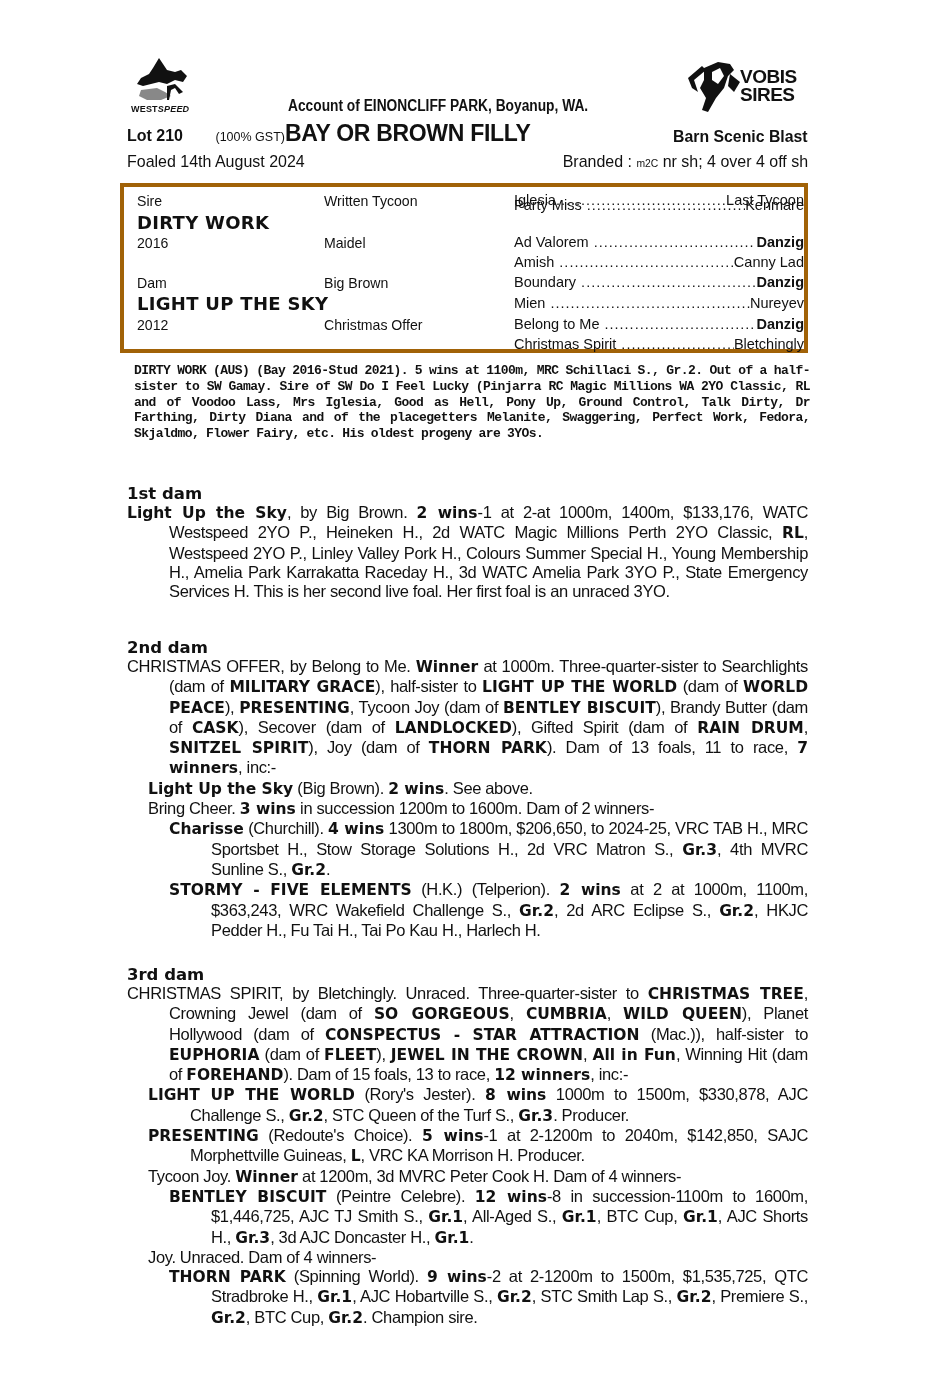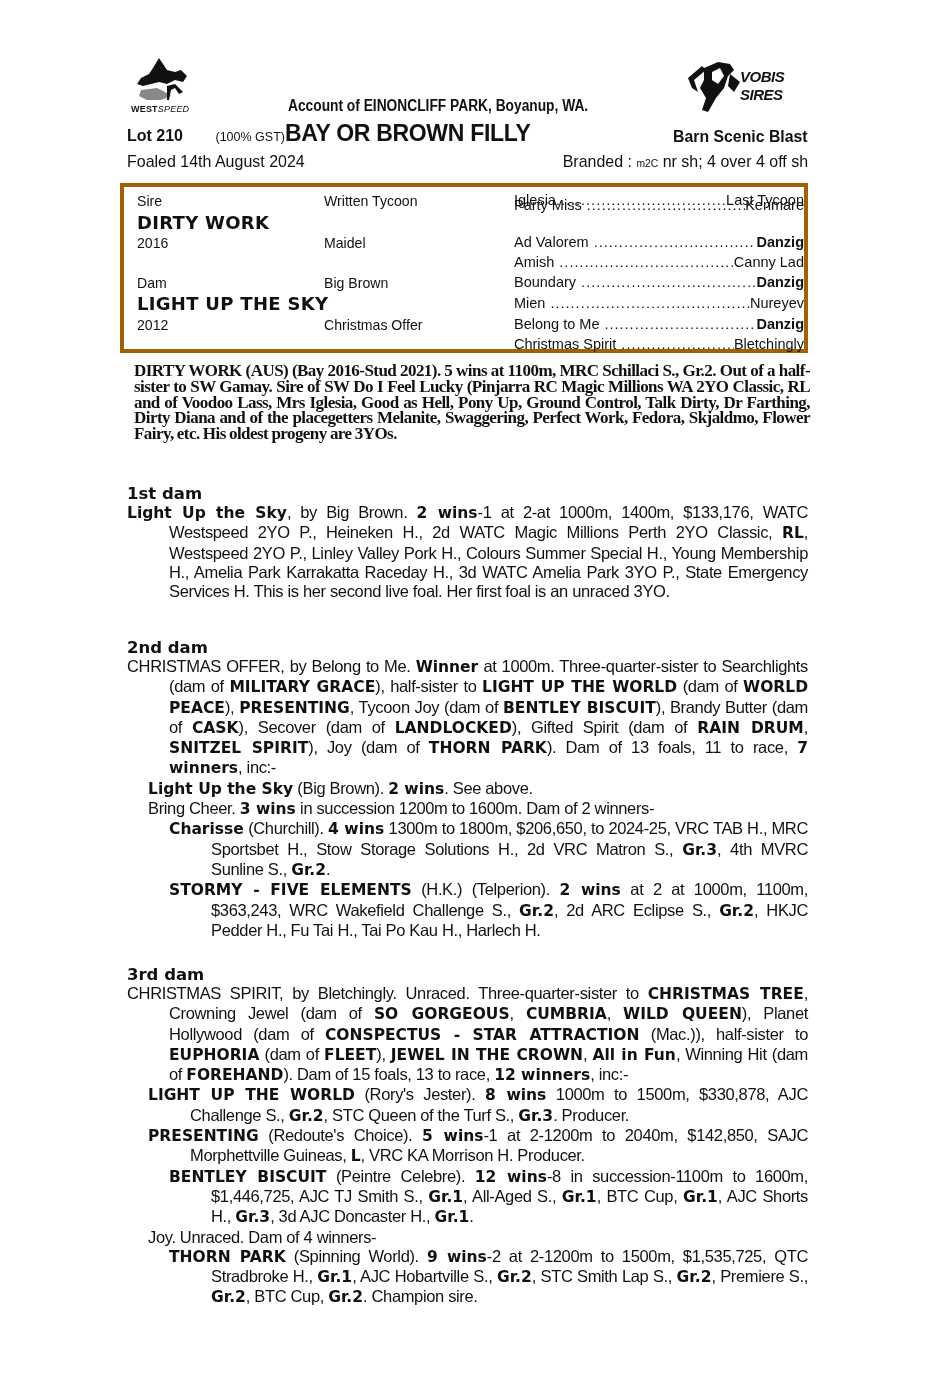--- a/index.html
+++ b/index.html
@@ -1,43 +1,43 @@
 <!DOCTYPE html>
 <html><head>
 <meta charset="utf-8">
 <style>
   html, body { margin:0; padding:0; background:#ffffff; }
   body { width:938px; height:1400px; position:relative; overflow:hidden; color:#111; font-family:"Liberation Sans", sans-serif; }
   .page { position:absolute; left:127px; top:0; width:681px; }
   .header { position:absolute; left:0; top:0; width:681px; height:180px; }
   .logo-west { position:absolute; left:4px; top:56px; width:70px; height:60px; }
   .logo-west .txt { position:absolute; left:0; top:48px; font-size:9px; font-weight:bold; letter-spacing:0.2px; }
-  .logo-west .txt i { font-weight:normal; }
+  .logo-west .txt i { font-weight:bold; }
   .logo-vobis { position:absolute; left:557px; top:58px; width:132px; height:58px; }
-  .logo-vobis .vtxt { position:absolute; left:56px; top:10px; font-size:15px; font-weight:bold; font-style:italic; line-height:18px; letter-spacing:-0.5px; }
+  .logo-vobis .vtxt { position:absolute; left:56px; top:10px; font-size:19px; font-weight:bold; line-height:18px; letter-spacing:-0.5px; }
   .account { position:absolute; left:161px; top:97px; font-size:16px; font-weight:bold; transform:scaleX(0.86); transform-origin:left top; white-space:nowrap; }
   .lotline { position:absolute; left:0; top:120px; white-space:nowrap; }
   .lot { font-size:16px; font-weight:bold; }
   .gst { font-size:12.5px;padding-left:28px; }
   .sex { font-size:23px; font-weight:bold; letter-spacing:-0.3px;text-align:right; }
   .barn { position:absolute; right:0; top:127px; font-size:17px; font-weight:bold; white-space:nowrap; transform:scaleX(0.93); transform-origin:right top; }
   .foaled { position:absolute; left:0; top:152px; font-size:17px; transform:scaleX(0.94); transform-origin:left top; white-space:nowrap; }
   .branded { position:absolute; right:0; top:152px; font-size:17px; white-space:nowrap; transform:scaleX(0.94); transform-origin:right top; }
   .brandmark { font-size:11px; }
 
   .ped { position:absolute; left:-7px; top:183px; width:688px; height:170px; border:4px solid #a16207; box-sizing:border-box; }
   .ped .cell { position:absolute; font-size:15px; white-space:nowrap; transform:scaleX(0.94); transform-origin:left top; }
   .ped .big { font-size:18px; font-weight:900; letter-spacing:0.3px; transform:none; font-family:"DejaVu Sans", sans-serif; }
   .ped .row4 { position:absolute; left:390px; width:290px; font-size:14.5px; white-space:nowrap; display:flex; }
   .ped .row4 .nm { flex:0 0 auto; }
   .ped .row4 .dots { flex:1 1 auto; overflow:hidden; letter-spacing:1px; }
   .ped .row4 .sr { flex:0 0 auto; }
   .ped .row4 .sr.b { font-weight:bold; }
 
-  .sire-para { position:absolute; left:7px; top:363px; width:676px; font-size:17px; font-weight:900; line-height:15.8px; text-align:justify; font-family:Liberation Serif, serif; letter-spacing:-0.55px; word-spacing:-0.5px; }
+  .sire-para { position:absolute; left:7px; top:363px; width:676px; font-size:13px; font-weight:900; line-height:15.8px; text-align:justify; font-family:Liberation Mono, monospace; letter-spacing:-0.55px; word-spacing:-0.5px; }
   .section { position:absolute; left:0; width:681px; font-size:16.5px; line-height:19.3px; }
   .section h3 { margin:0; font-size:16.5px; font-weight:900; font-family:"DejaVu Sans", sans-serif; line-height:19px; }
   .p { text-align:justify; letter-spacing:-0.35px; }
   .p b { font-family:"DejaVu Sans", sans-serif; font-weight:900; font-size:15.5px; letter-spacing:0; }
   .hang0 { padding-left:42px; text-indent:-42px; }
   .hang1 { padding-left:63px; text-indent:-42px; }
   .hang2 { padding-left:84px; text-indent:-42px; }
 </style>
 </head>
 <body>
@@ -155,19 +155,20 @@
         <div class="p hang2"><b>STORMY - FIVE ELEMENTS</b><span> (H.K.) (Telperion). </span><b>2 wins</b><span> at 2 at 1000m, 1100m, $363,243, WRC Wakefield Challenge S., </span><b>Gr.2</b><span>, 2d ARC Eclipse S., </span><b>Gr.2</b><span>, HKJC Pedder H., Fu Tai H., Tai Po Kau H., Harlech H.</span></div>
       </div>
   </div>
 
   <div class="section" style="top:965px;">
     <h3>3rd dam</h3>
     <div class="p hang0"><span>CHRISTMAS SPIRIT, by Bletchingly. Unraced. Three-quarter-sister to </span><b>CHRISTMAS TREE</b><span>, Crowning Jewel (dam of </span><b>SO GORGEOUS</b><span>, </span><b>CUMBRIA</b><span>, </span><b>WILD QUEEN</b><span>), Planet Hollywood (dam of </span><b>CONSPECTUS - STAR ATTRACTION</b><span> (Mac.)), half-sister to </span><b>EUPHORIA</b><span> (dam of </span><b>FLEET</b><span>), </span><b>JEWEL IN THE CROWN</b><span>, </span><b>All in Fun</b><span>, Winning Hit (dam of </span><b>FOREHAND</b><span>). Dam of 15 foals, 13 to race, </span><b>12 winners</b><span>, inc:-</span></div>
     <div>
         <div class="p hang1"><b>LIGHT UP THE WORLD</b><span> (Rory's Jester). </span><b>8 wins</b><span> 1000m to 1500m, $330,878, AJC Challenge S., </span><b>Gr.2</b><span>, STC Queen of the Turf S., </span><b>Gr.3</b><span>. Producer.</span></div>
         <div class="p hang1"><b>PRESENTING</b><span> (Redoute's Choice). </span><b>5 wins</b><span>-1 at 2-1200m to 2040m, $142,850, SAJC Morphettville Guineas, </span><b>L</b><span>, VRC KA Morrison H. Producer.</span></div>
+        <div class="p hang1"><span>Tycoon Joy. </span><b>Winner</b><span> at 1200m, 3d MVRC Peter Cook H. Dam of 4 winners-</span></div>
         <div class="p hang2"><b>BENTLEY BISCUIT</b><span> (Peintre Celebre). </span><b>12 wins</b><span>-8 in succession-1100m to 1600m, $1,446,725, AJC TJ Smith S., </span><b>Gr.1</b><span>, All-Aged S., </span><b>Gr.1</b><span>, BTC Cup, </span><b>Gr.1</b><span>, AJC Shorts H., </span><b>Gr.3</b><span>, 3d AJC Doncaster H., </span><b>Gr.1</b><span>.</span></div>
         <div class="p hang1"><span>Joy. Unraced. Dam of 4 winners-</span></div>
         <div class="p hang2"><b>THORN PARK</b><span> (Spinning World). </span><b>9 wins</b><span>-2 at 2-1200m to 1500m, $1,535,725, QTC Stradbroke H., </span><b>Gr.1</b><span>, AJC Hobartville S., </span><b>Gr.2</b><span>, STC Smith Lap S., </span><b>Gr.2</b><span>, Premiere S., </span><b>Gr.2</b><span>, BTC Cup, </span><b>Gr.2</b><span>. Champion sire.</span></div>
       </div>
   </div>
 
 </div>
 
 </body></html>

